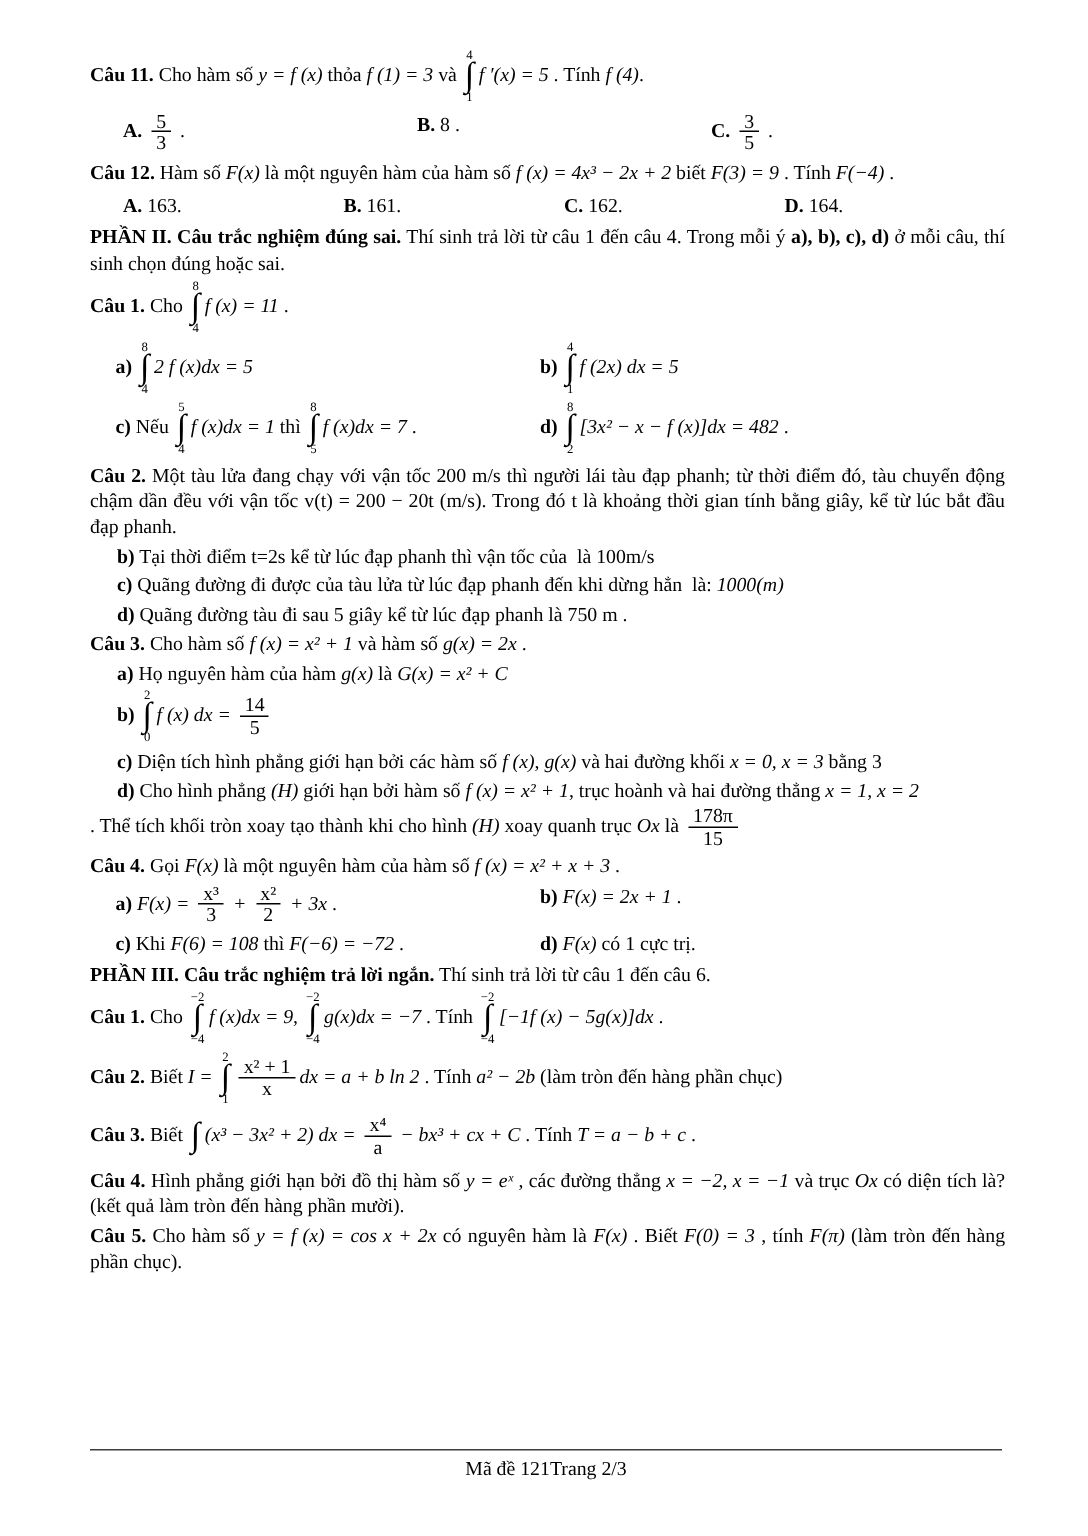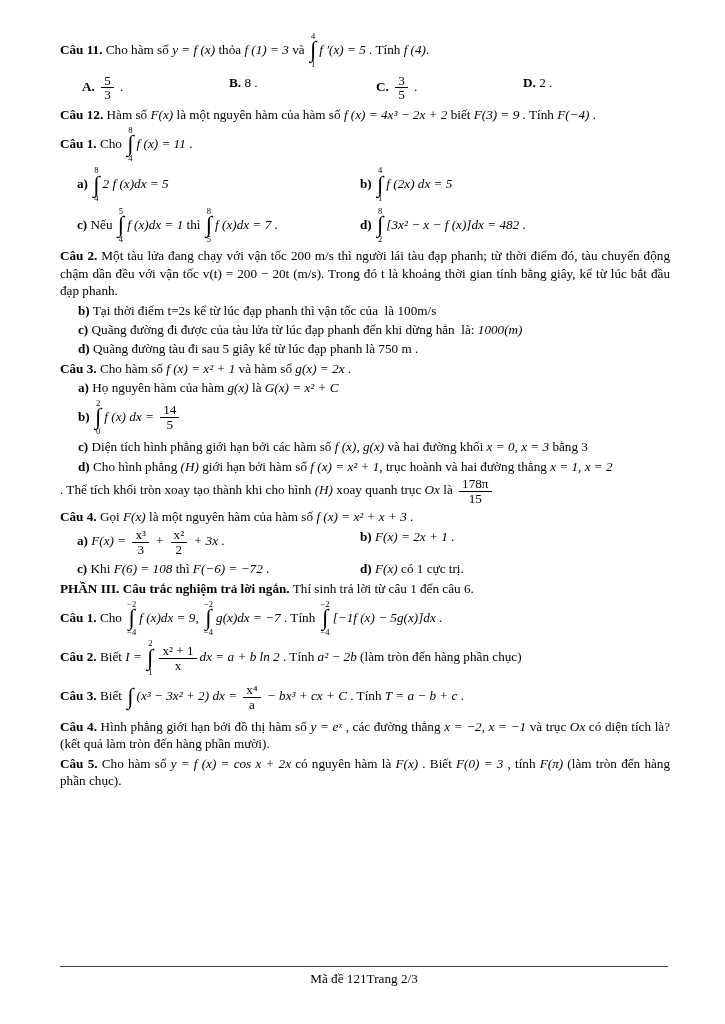--- a/index.html
+++ b/index.html
@@ -39,23 +39,29 @@
   <div class="doc">
       <div class="p  "><span class="b">Câu 11.</span><span> Cho hàm số </span><span class="m">y = f (x)</span><span> thỏa </span><span class="m">f (1) = 3</span><span> và </span><span class="intg">
           <span class="lim">4</span>
           <span class="sym">∫</span>
           <span class="lim">1</span>
         </span><span class="m">f ′(x) = 5</span><span> . Tính </span><span class="m">f (4)</span><span>.</span></div>
       <div class="p row4 row">
         <div class="cell"><span class="b">A.</span><span> </span><span class="frac"><span class="num">5</span><span class="den">3</span></span><span> .</span></div>
         <div class="cell"><span class="b">B.</span><span> 8 .</span></div>
         <div class="cell"><span class="b">C.</span><span> </span><span class="frac"><span class="num">3</span><span class="den">5</span></span><span> .</span></div>
-        <div class="cell"><span class="b">D.</span><span> 2 .</span></div>
       </div>
       <div class="p  "><span class="b">Câu 12.</span><span> Hàm số </span><span class="m">F(x)</span><span> là một nguyên hàm của hàm số </span><span class="m">f (x) = 4x³ − 2x + 2</span><span> biết </span><span class="m">F(3) = 9</span><span> . Tính </span><span class="m">F(−4)</span><span> .</span></div>
+      <div class="p row4 row">
+        <div class="cell"><span class="b">A.</span><span> 163.</span></div>
+        <div class="cell"><span class="b">B.</span><span> 161.</span></div>
+        <div class="cell"><span class="b">C.</span><span> 162.</span></div>
+        <div class="cell"><span class="b">D.</span><span> 164.</span></div>
+      </div>
+      <div class="p  "><span class="b">PHẦN II. Câu trắc nghiệm đúng sai.</span><span> Thí sinh trả lời từ câu 1 đến câu 4. Trong mỗi ý </span><span class="b">a), b), c), d)</span><span> ở mỗi câu, thí sinh chọn đúng hoặc sai.</span></div>
       <div class="p  "><span class="b">Câu 1.</span><span> Cho </span><span class="intg">
           <span class="lim">8</span>
           <span class="sym">∫</span>
           <span class="lim">4</span>
         </span><span class="m">f (x) = 11</span><span> .</span></div>
       <div class="p row2 row">
         <div class="cell"><span class="b">a)</span><span> </span><span class="intg">
             <span class="lim">8</span>
             <span class="sym">∫</span>
             <span class="lim">4</span>

